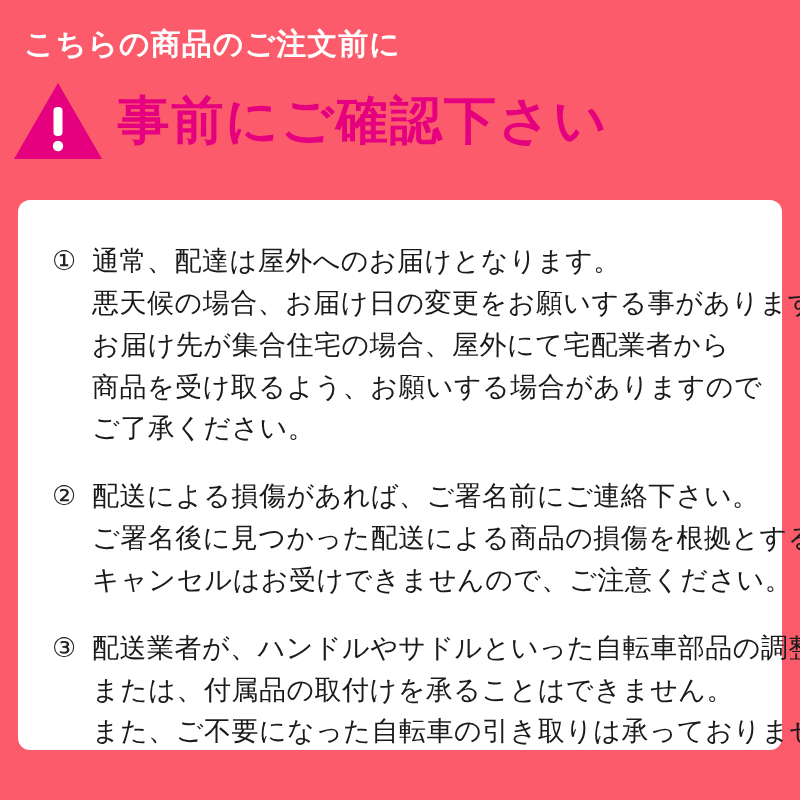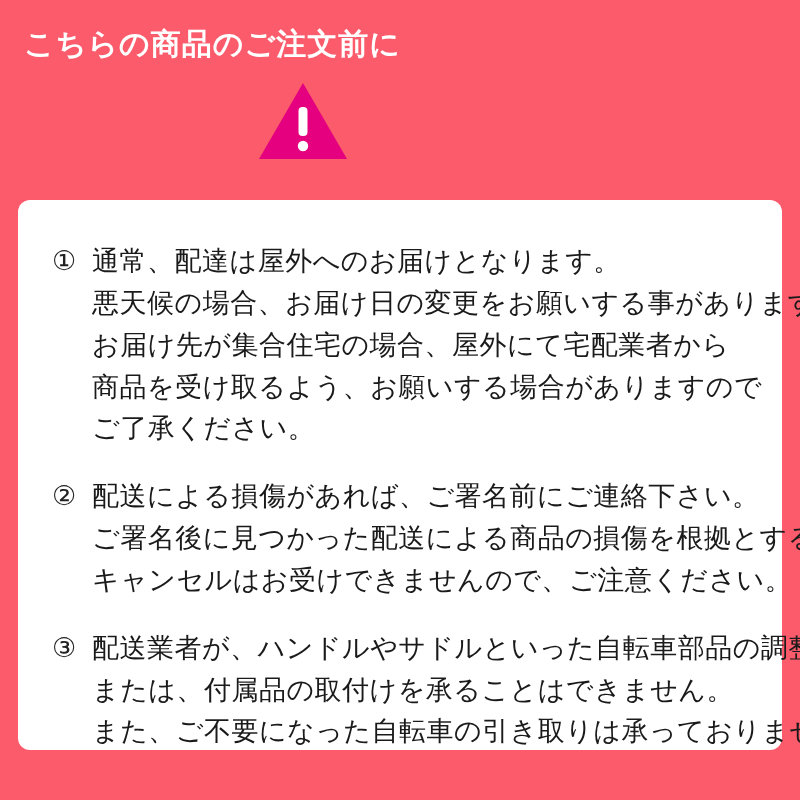--- a/index.html
+++ b/index.html
@@ -97,20 +97,21 @@
   <div class="header">
     <div class="header-text">こちらの商品のご注文前に</div>
   </div>
 
   <div class="title-row">
     <svg class="warn-icon" viewBox="0 0 92 82">
       <path d="M46 3 L90 79 L2 79 Z" fill="#e5007f"></path>
       <rect x="41.5" y="27" width="9" height="29" rx="4" fill="#ffffff"></rect>
       <circle cx="46" cy="66" r="5.2" fill="#ffffff"></circle>
     </svg>
+    <div class="title-text">事前にご確認下さい</div>
   </div>
 
   <div class="card">
 
     <div class="item">
       <div class="marker">①</div>
       <div class="lines">
         <div class="line">通常、配達は屋外へのお届けとなります。</div>
         <div class="line">悪天候の場合、お届け日の変更をお願いする事があります。</div>
         <div class="line">お届け先が集合住宅の場合、屋外にて宅配業者から</div>

